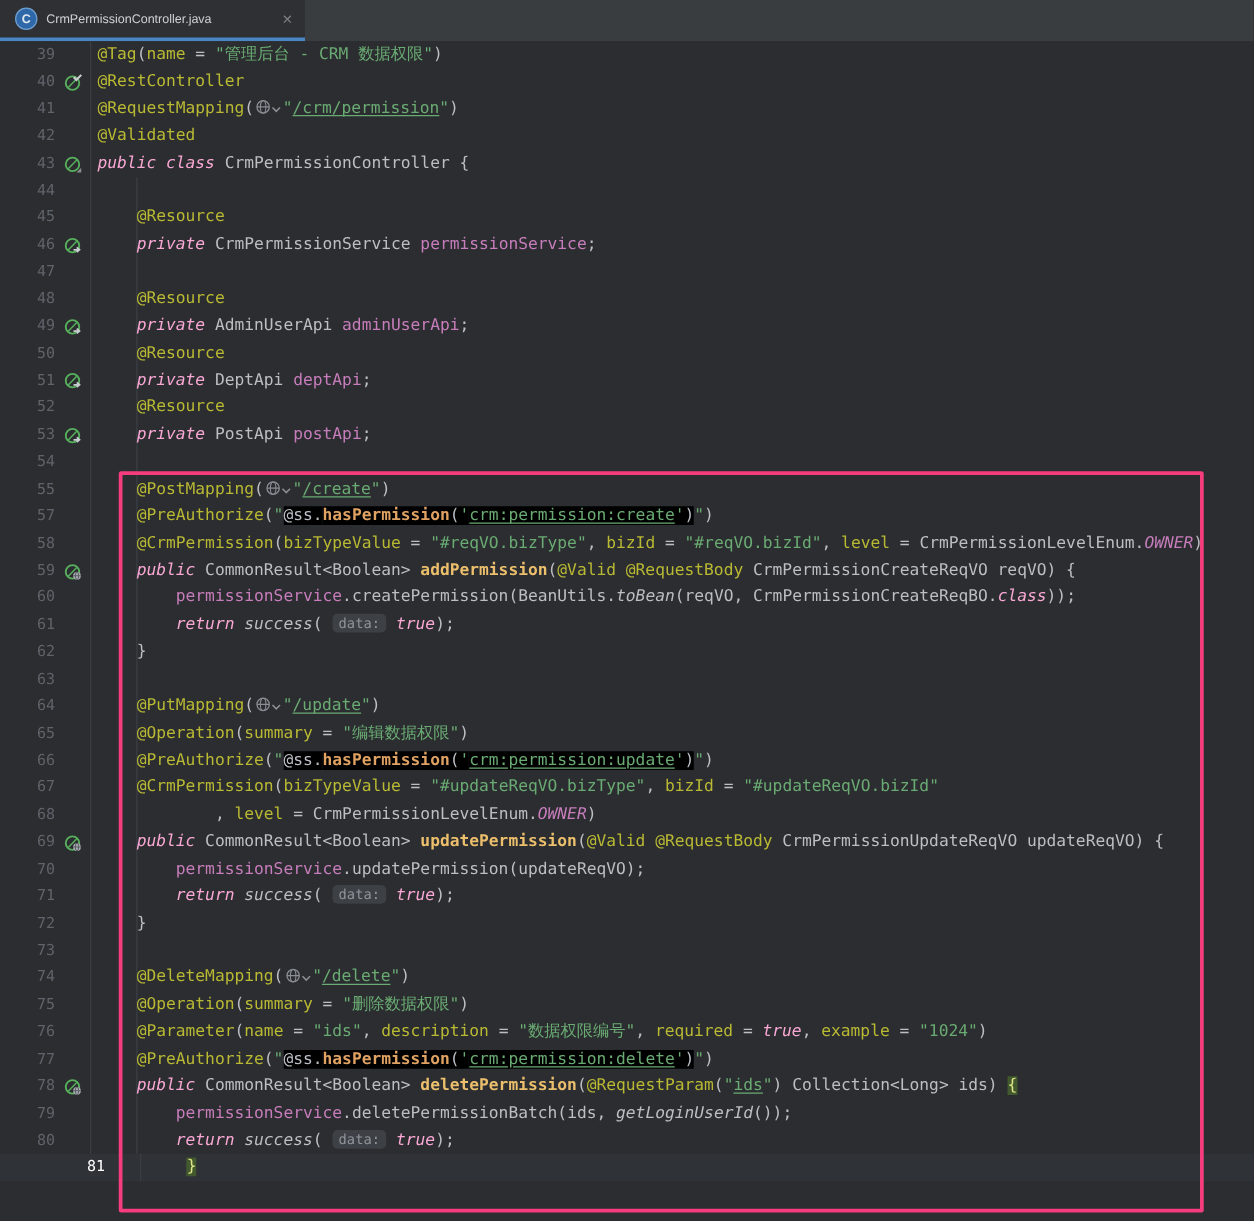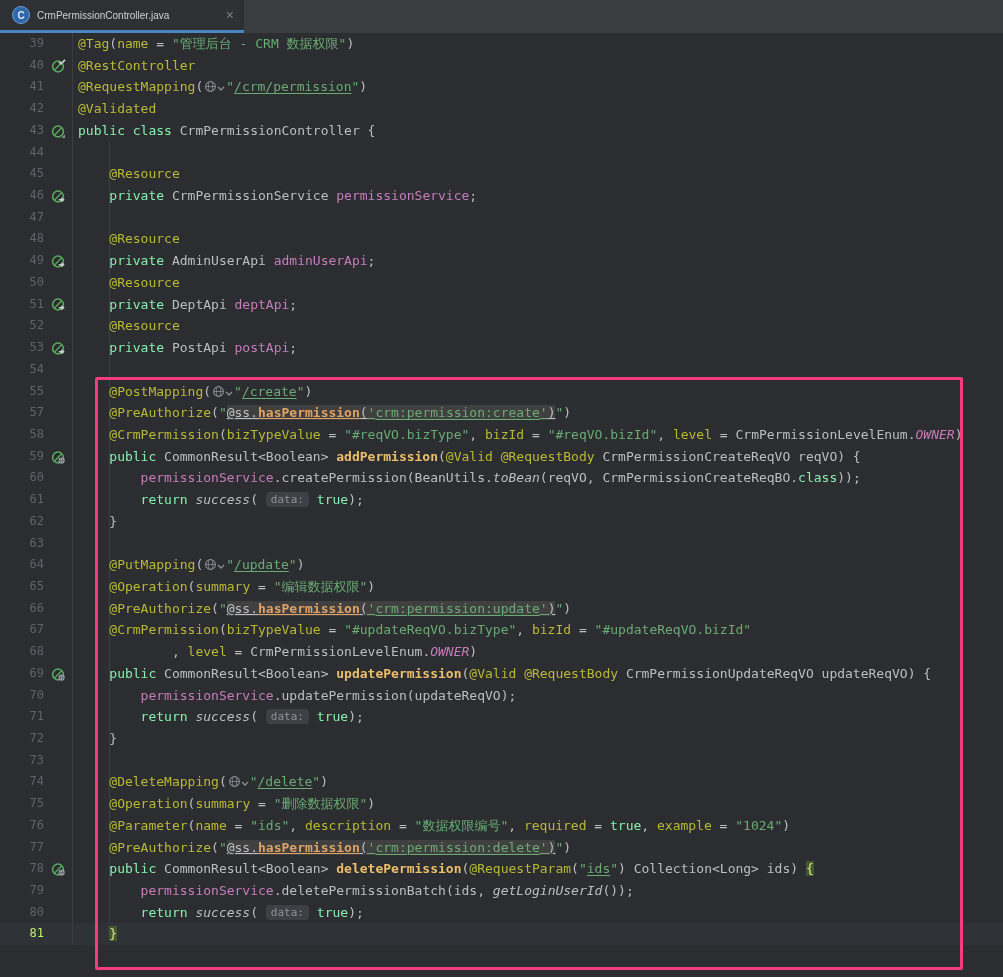--- a/index.html
+++ b/index.html
@@ -14,37 +14,37 @@
          color:#dfe6ee;font-size:10px;font-weight:bold;display:flex;align-items:center;
          justify-content:center;font-family:"Liberation Sans",sans-serif;flex:none;}
   .tab-title{color:#ced0d6;font-size:10px;font-family:"Liberation Sans",sans-serif;
              white-space:nowrap;flex:1;}
   .tab-close{color:#7c8086;font-size:14px;font-family:"Liberation Sans",sans-serif;cursor:pointer;}
   
   .editor{position:absolute;left:0;top:33px;width:1003px;height:944px;background:#2b2d30;}
   .rows{position:relative;z-index:2;}
   .row{display:flex;height:21.72px;font-size:13px;}
   .row.caret{background:#2f3237;}
-  .row.caret .ln{color:#bef264;}
+  .row.caret .ln{color:#ffffff;margin-left:40px;}
   .ln{width:44px;text-align:right;color:#5f636a;font-size:12px;line-height:21.72px;flex:none;}
   .gic{width:28px;display:flex;align-items:center;justify-content:center;flex:none;}
   .code{flex:1;border-left:1px solid #3a3d41;padding-left:5px;white-space:pre;
         line-height:21.72px;color:#bcbec4;}
   
   .t-p,.t-id{color:#bcbec4;}
   .t-ann{color:#b9b934;}
-  .t-kw{color:#86efac;}
+  .t-kw{color:#f9a8d4;font-style:italic;}
   .t-str{color:#6aab73;}
   .t-link{color:#6aab73;text-decoration:underline;text-underline-offset:2px;}
   .t-field{color:#c77dbb;}
   .t-const{color:#c77dbb;font-style:italic;}
   .t-mdecl{color:#ecbf6d;font-weight:bold;}
   .t-static{color:#bcbec4;font-style:italic;}
   .t-injm{color:#e0a263;font-weight:bold;}
-  .inj{background:#404040;text-decoration:underline;}
+  .inj{background:#000000;}
   .t-brace{background:#42592e;color:#dde387;}
   .t-hint{display:inline-block;background:#3d4045;color:#90949b;border-radius:4px;
           padding:0 5px;font-size:11px;line-height:15px;vertical-align:1px;}
   .globe-inlay{display:inline-block;vertical-align:-2px;margin:0 1px;white-space:nowrap;}
   
   .indent-guide{position:absolute;width:1px;background:#3b3e42;z-index:1;}
   .pink-box{position:absolute;border:3px solid #f53c7d;border-radius:2px;z-index:3;
             box-sizing:border-box;pointer-events:none;}
 </style>
 </head>

